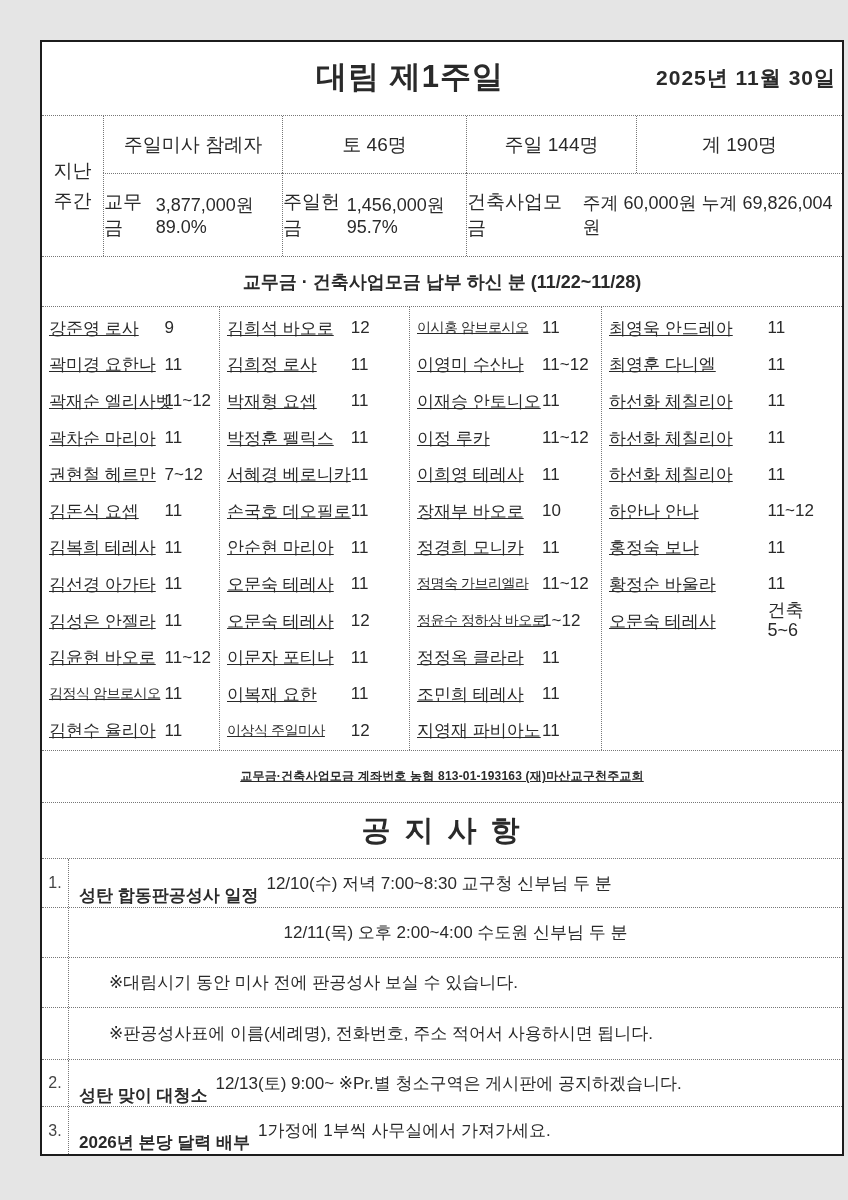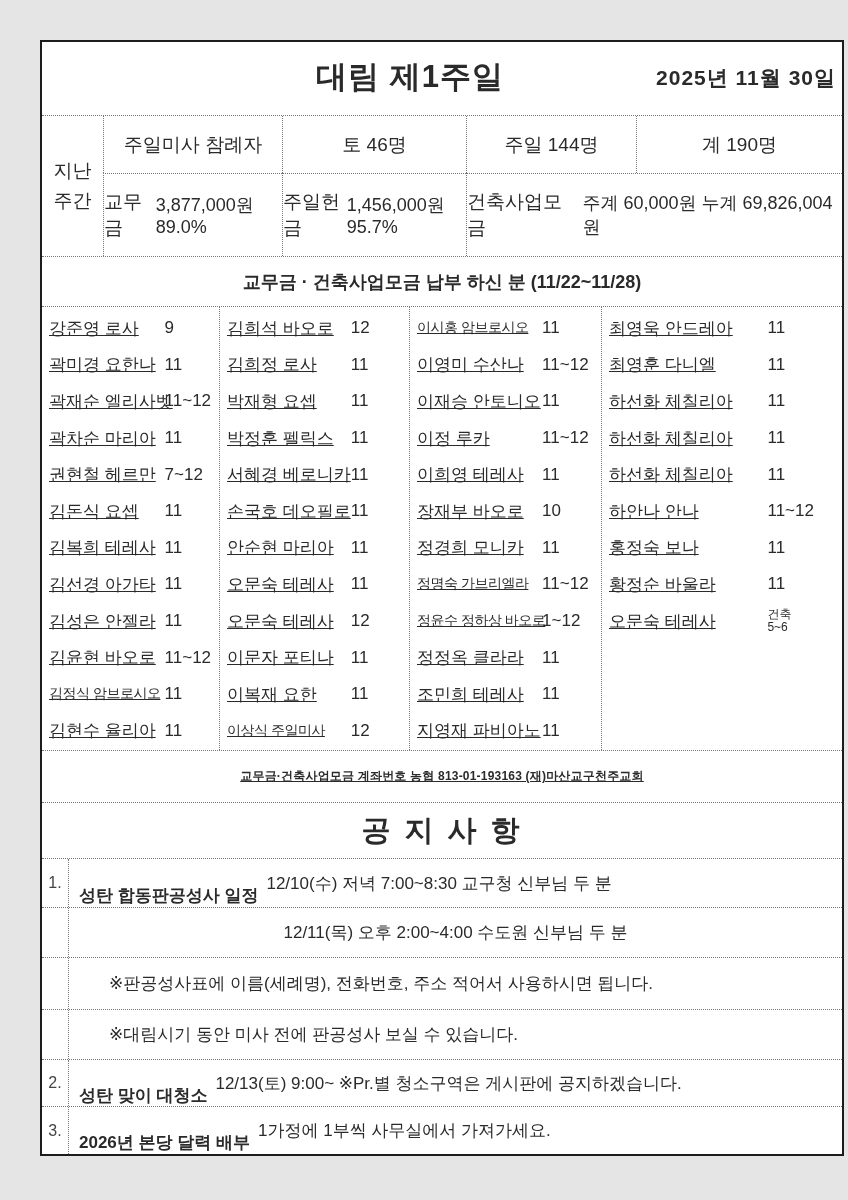--- a/index.html
+++ b/index.html
@@ -30,21 +30,21 @@
   .donor-head{height:49px;border-top:1px dotted #777;display:flex;align-items:center;justify-content:center;
               font-size:18px;font-weight:bold;flex:0 0 auto;}
   .donor-grid{height:443px;border-top:1px dotted #777;display:grid;
               grid-template-columns:177px 190px 192px 1fr;flex:0 0 auto;}
   .donor-col{padding:3px 0 0 7px;box-sizing:border-box;overflow:hidden;}
   .donor-col + .donor-col{border-left:1px dotted #777;}
   .donor-row{height:36.6px;display:flex;align-items:center;font-size:17px;position:relative;text-decoration:underline;}
   .donor-name{white-space:nowrap;}
   .donor-name.condensed{font-size:14px;letter-spacing:-0.5px;}
   .donor-val{position:absolute;left:68%;white-space:nowrap;}
-  .donor-val.two-line{white-space:pre-line;font-size:12px;line-height:1.1;}
+  .donor-val.two-line{white-space:pre-line;font-size:18px;line-height:1.1;}
 
   
   .account{height:51px;border-top:1px dotted #777;display:flex;align-items:center;justify-content:center;
            font-size:12px;font-weight:bold;flex:0 0 auto;letter-spacing:0.2px;text-decoration:underline;}
 
   
   .notice-head{height:55px;border-top:1px dotted #777;display:flex;align-items:center;justify-content:center;
                font-size:29px;font-weight:bold;letter-spacing:3px;flex:0 0 auto;}
   .notice-rows{flex:1 1 auto;display:flex;flex-direction:column;}
   .notice-row{display:flex;border-top:1px dotted #777;box-sizing:border-box;}
@@ -296,32 +296,32 @@
           <span>12/10(수) 저녁 7:00~8:30 교구청 신부님 두 분</span>
         </div>
       </div>
       <div class="notice-row nr2">
         <div class="notice-num"></div>
         <div class="notice-body center">
 
           <span>12/11(목) 오후 2:00~4:00 수도원 신부님 두 분</span>
         </div>
       </div>
+      <div class="notice-row nr4">
+        <div class="notice-num"></div>
+        <div class="notice-body indent">
+
+          <span>※대림시기 동안 미사 전에 판공성사 보실 수 있습니다.</span>
+        </div>
+      </div>
       <div class="notice-row nr3">
         <div class="notice-num"></div>
         <div class="notice-body indent">
 
           <span>※판공성사표에 이름(세례명), 전화번호, 주소 적어서 사용하시면 됩니다.</span>
-        </div>
-      </div>
-      <div class="notice-row nr4">
-        <div class="notice-num"></div>
-        <div class="notice-body indent">
-
-          <span>※대림시기 동안 미사 전에 판공성사 보실 수 있습니다.</span>
         </div>
       </div>
       <div class="notice-row nr5">
         <div class="notice-num">2.</div>
         <div class="notice-body">
           <span class="notice-bold">성탄 맞이 대청소</span>
           <span>12/13(토) 9:00~   ※Pr.별 청소구역은 게시판에 공지하겠습니다.</span>
         </div>
       </div>
       <div class="notice-row nr6">

